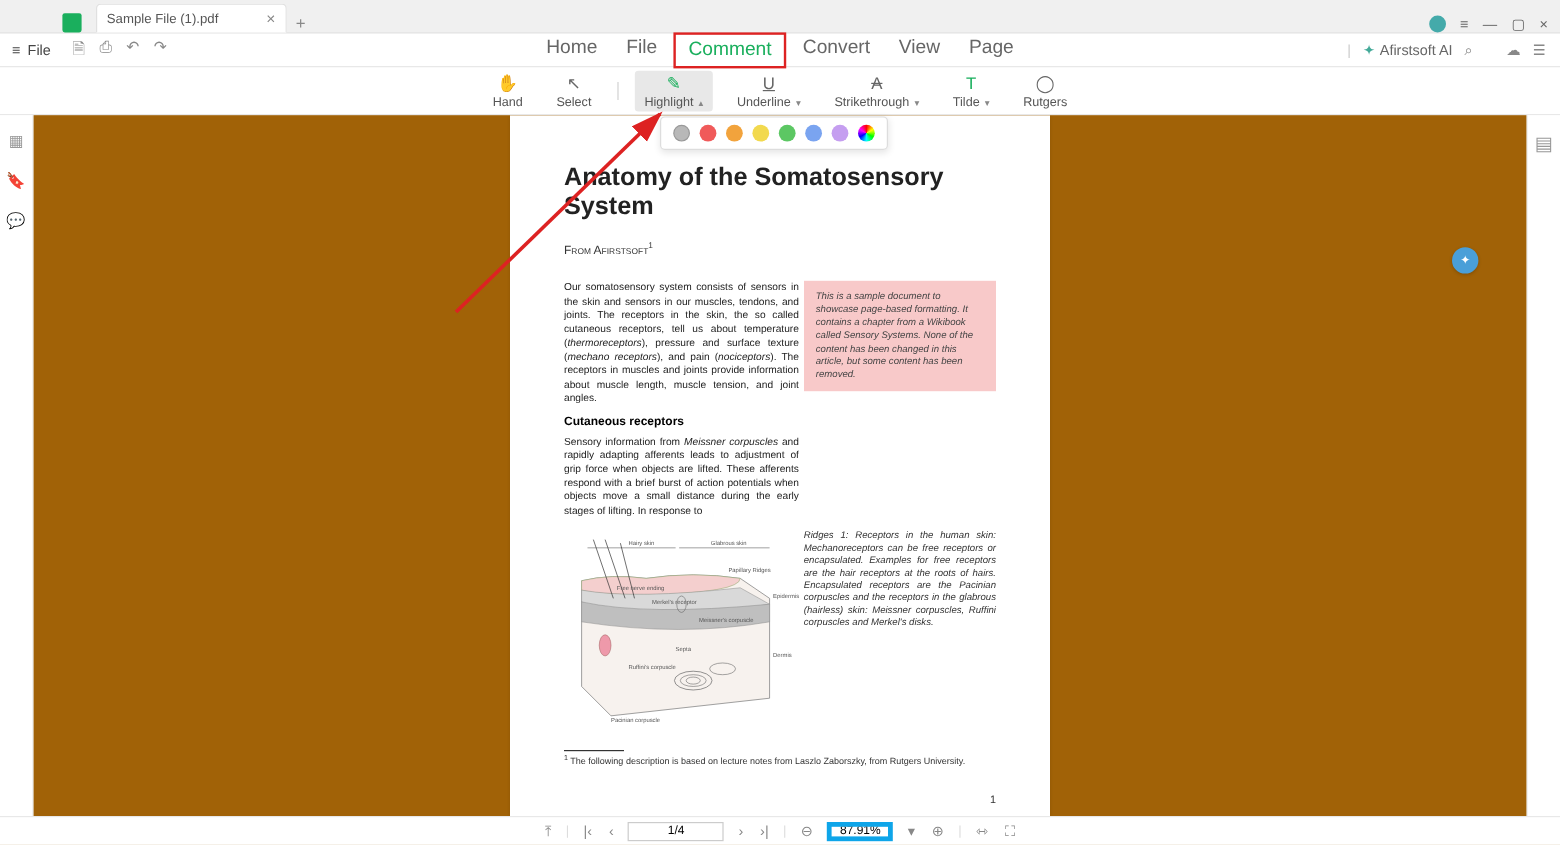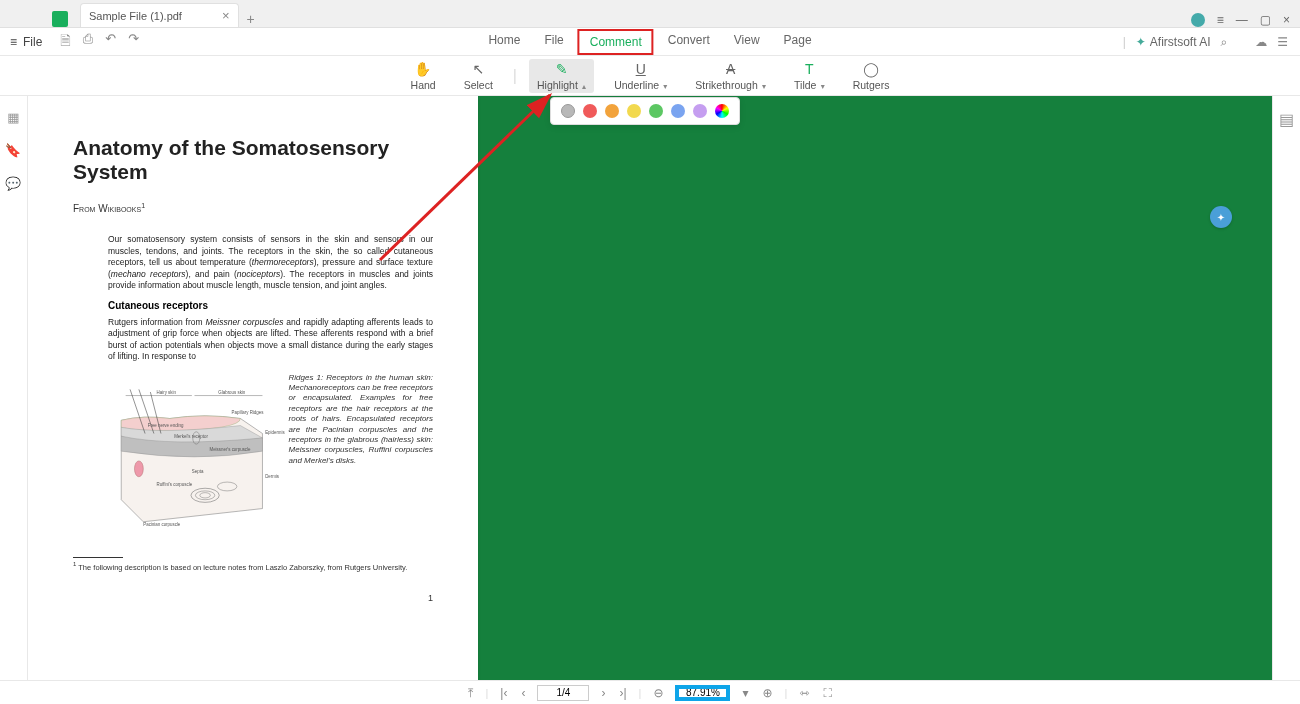--- a/index.html
+++ b/index.html
@@ -15,21 +15,21 @@
 .titlebar-right { margin-left: auto; display: flex; gap: 12px; padding-right: 10px; align-items: center; color: #888; }
 .user-dot { width: 14px; height: 14px; background: #4aa; border-radius: 50%; }
 .win-btn { font-size: 12px; color: #666; }
 
 
 .menubar { height: 28px; background: #fff; display: flex; align-items: center; border-bottom: 1px solid #e8e8e8; position: relative; }
 .file-menu { display: flex; align-items: center; gap: 6px; padding: 0 10px; font-size: 12px; color: #444; }
 .menu-icons { display: flex; gap: 12px; padding: 0 8px; color: #888; }
 .menu-icons span { font-size: 13px; }
 .main-menu { position: absolute; left: 50%; transform: translateX(-50%); display: flex; gap: 4px; }
-.main-menu-item { padding: 4px 10px; font-size: 12px; color: #666; }
+.main-menu-item { padding: 4px 10px; font-size: 16px; color: #666; }
 .main-menu-item.active { border: 2px solid #d22; color: #1aaf5d; }
 .menubar-right { margin-left: auto; display: flex; align-items: center; gap: 10px; padding-right: 12px; color: #888; font-size: 12px; }
 .ai-label { color: #666; display: flex; align-items: center; gap: 4px; }
 .ai-star { color: #4a9; }
 
 
 .toolbar { height: 40px; background: #fff; display: flex; align-items: center; justify-content: center; gap: 12px; border-bottom: 1px solid #e8e8e8; }
 .tool-btn { display: flex; flex-direction: column; align-items: center; gap: 2px; padding: 2px 8px; font-size: 10.5px; color: #555; }
 .tool-btn.active { background: #e8e8e8; border-radius: 3px; }
 .tool-icon { font-size: 14px; color: #666; height: 16px; display: flex; align-items: center; }
@@ -37,28 +37,28 @@
 
 
 .color-palette { position: absolute; top: 97px; left: 550px; background: #fff; border: 1px solid #ddd; border-radius: 4px; padding: 6px 10px; display: flex; gap: 8px; box-shadow: 0 2px 6px rgba(0,0,0,.1); z-index: 50; }
 .color-swatch { width: 14px; height: 14px; border-radius: 50%; }
 
 
 .content-wrapper { display: flex; height: calc(704px - 28px - 28px - 40px - 24px); }
 .sidebar-left { width: 28px; background: #fff; border-right: 1px solid #e8e8e8; padding-top: 14px; display: flex; flex-direction: column; gap: 18px; align-items: center; color: #999; }
 .sidebar-left span { font-size: 13px; }
 .sidebar-right { width: 28px; background: #fff; border-left: 1px solid #e8e8e8; padding-top: 14px; display: flex; flex-direction: column; align-items: center; color: #999; }
-.doc-area { flex: 1; background: #15803d; display: flex; overflow: hidden; position: relative; }
+.doc-area { flex: 1; background: #a16207; display: flex; justify-content: center; overflow: hidden; position: relative; }
 
 
 .page { width: 450px; background: #fff; margin-top: 0; padding: 40px 45px 30px 45px; position: relative; box-shadow: 0 1px 3px rgba(0,0,0,.12); }
 .page-title { font-size: 21px; font-weight: 600; color: #222; margin-bottom: 18px; }
 .page-source { font-size: 10px; color: #333; margin-bottom: 20px; font-variant: small-caps; }
 .page-source sup { font-size: 7px; }
-.body-text { display: flex; gap: 4px; margin-left: 35px; }
+.body-text { display: flex; gap: 4px; }
 .body-left { flex: 1.1; }
 .body-right { flex: 0.9; }
 .para { font-size: 8.5px; line-height: 1.35; color: #222; text-align: justify; margin-bottom: 8px; }
 .para em { font-style: italic; }
 .note-box { background: #f8c9c9; padding: 8px 10px; font-size: 8px; font-style: italic; color: #444; line-height: 1.35; }
 .subhead { font-size: 10px; font-weight: 600; margin: 6px 0; }
 .figure-caption { font-size: 8px; font-style: italic; color: #333; text-align: justify; line-height: 1.3; margin-top: 2px; }
 .figure-box { width: 100%; height: 170px; margin-top: 4px; position: relative; }
 .footnote-rule { width: 50px; border-top: 0.5px solid #333; margin-top: 12px; margin-bottom: 3px; }
 .footnote { font-size: 7.5px; color: #333; }
@@ -67,21 +67,21 @@
 
 
 .arrow-annotation { position: absolute; left: 360px; top: 85px; width: 230px; height: 180px; pointer-events: none; z-index: 40; }
 
 
 .float-badge { position: absolute; right: 40px; top: 110px; width: 22px; height: 22px; background: #4a9fd8; border-radius: 50%; display: flex; align-items: center; justify-content: center; color: #fff; font-size: 10px; box-shadow: 0 1px 3px rgba(0,0,0,.2); }
 
 
 .statusbar { height: 24px; background: #fff; border-top: 1px solid #e8e8e8; display: flex; align-items: center; justify-content: center; gap: 10px; font-size: 11px; color: #666; position: absolute; bottom: 0; left: 0; right: 0; }
 .status-btn { color: #888; font-size: 12px; padding: 0 2px; }
-.page-input { width: 52px; height: 16px; border: 1px solid #ccc; text-align: center; font-size: 10px; }
+.page-input { width: 80px; height: 16px; border: 1px solid #ccc; text-align: center; font-size: 10px; }
 .zoom-input { width: 55px; height: 16px; border: 4px solid #0ea5e9; text-align: center; font-size: 10px; }
 
 
 .skin-svg text { font-size: 5px; fill: #555; }
 .skin-svg .lbl { font-size: 5px; }
 </style>
 </head>
 <body>
 
 <div class="titlebar">
@@ -192,31 +192,34 @@
 <div class="content-wrapper">
   <div class="sidebar-left">
     <span>▦</span>
     <span>🔖</span>
     <span>💬</span>
   </div>
 
   <div class="doc-area">
     <div class="page">
       <div class="page-title">Anatomy of the Somatosensory System</div>
-      <div class="page-source"><span>From Wikibooks</span><sup>1</sup></div>
+      <div class="page-source"><span>From Afirstsoft</span><sup>1</sup></div>
 
       <div class="body-text">
         <div class="body-left">
           <div class="para">
             <span>Our somatosensory system consists of sensors in the skin and sensors in our muscles, tendons, and joints. The receptors in the skin, the so called cutaneous receptors, tell us about temperature (</span><em>thermoreceptors</em><span>), pressure and surface texture (</span><em>mechano receptors</em><span>), and pain (</span><em>nociceptors</em><span>). The receptors in muscles and joints provide information about muscle length, muscle tension, and joint angles.</span>
           </div>
           <div class="subhead">Cutaneous receptors</div>
           <div class="para">
-            <span>Rutgers information from </span><em>Meissner corpuscles</em><span> and rapidly adapting afferents leads to adjustment of grip force when objects are lifted. These afferents respond with a brief burst of action potentials when objects move a small distance during the early stages of lifting. In response to</span>
-          </div>
+            <span>Sensory information from </span><em>Meissner corpuscles</em><span> and rapidly adapting afferents leads to adjustment of grip force when objects are lifted. These afferents respond with a brief burst of action potentials when objects move a small distance during the early stages of lifting. In response to</span>
+          </div>
+        </div>
+        <div class="body-right">
+          <div class="note-box">This is a sample document to showcase page-based formatting. It contains a chapter from a Wikibook called Sensory Systems. None of the content has been changed in this article, but some content has been removed.</div>
         </div>
       </div>
 
       <div class="body-text">
         <div class="body-left">
           <div class="figure-box">
             <svg class="skin-svg" viewBox="0 0 200 170" width="100%" height="100%">
               <text x="55" y="10" class="lbl">Hairy skin</text>
               <text x="125" y="10" class="lbl">Glabrous skin</text>
               <line x1="20" y1="12" x2="95" y2="12" stroke="#333" stroke-width="0.4"></line>

